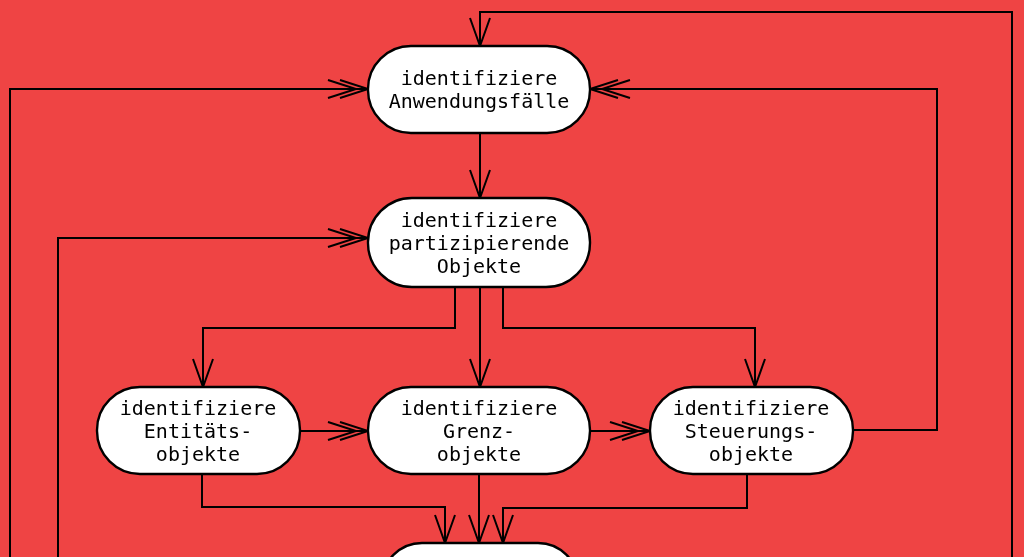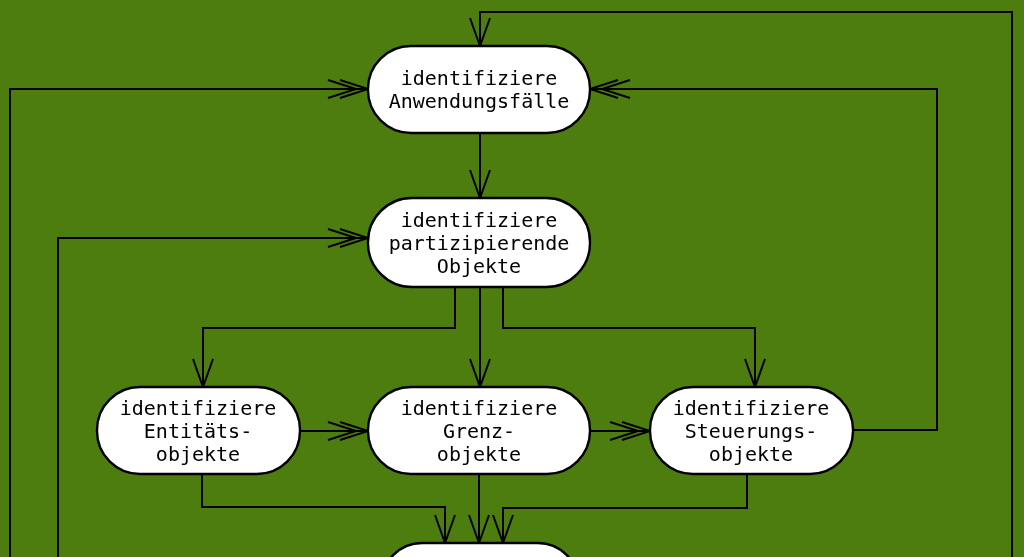--- a/index.html
+++ b/index.html
@@ -4,21 +4,21 @@
 <style>
   html, body {
     margin: 0;
     padding: 0;
     background: #ffffff;
   }
   .stage {
     width: 1024px;
     height: 557px;
     overflow: hidden;
-    background: #4d7c0f;
+    background: #ef4444;
     position: relative;
   }
   svg text {
     font-family: "DejaVu Sans Mono", "Liberation Mono", monospace;
     font-size: 20px;
     fill: #000000;
   }
   .node-shape {
     fill: #ffffff;
     stroke: #000000;

